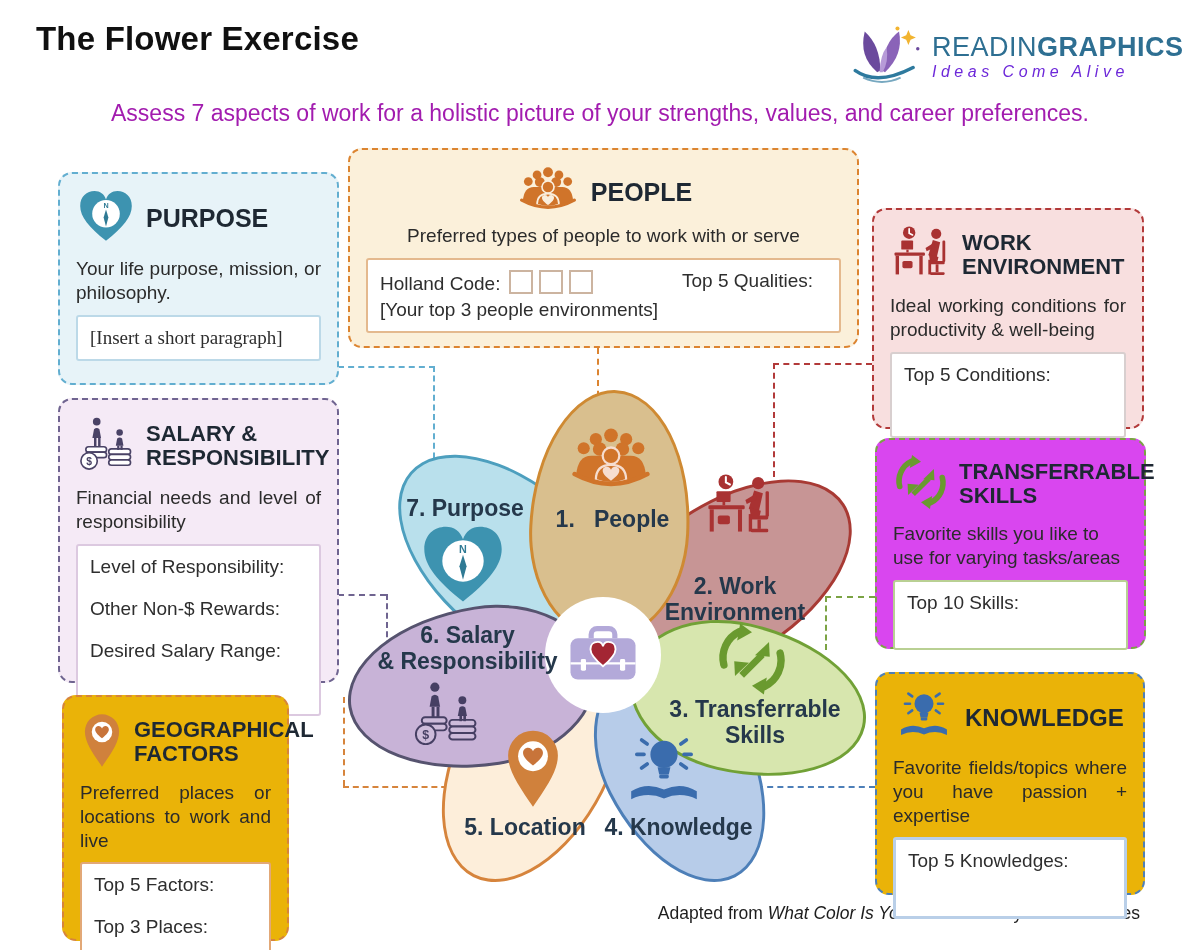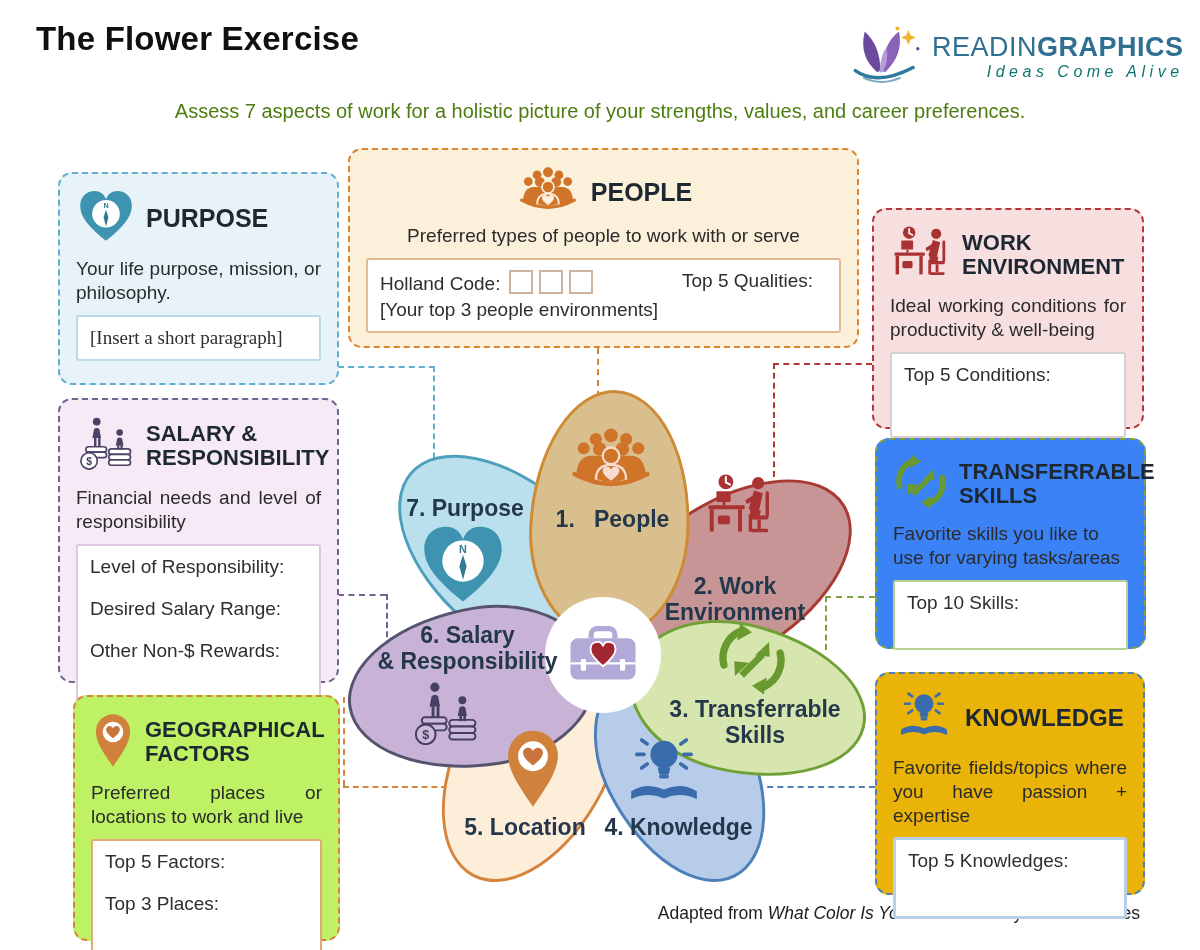--- a/index.html
+++ b/index.html
@@ -1,26 +1,26 @@
 <!DOCTYPE html>
 <html><head>
 <meta charset="utf-8">
 <style>
   html,body{margin:0;padding:0;}
   body{width:1200px;height:950px;position:relative;background:#ffffff;
        font-family:"Liberation Sans","DejaVu Sans",sans-serif;color:#1e2833;overflow:hidden;}
 
   
   .page-title{position:absolute;left:36px;top:20px;font-size:33px;font-weight:800;color:#101010;letter-spacing:0.2px;}
-  .subtitle{position:absolute;left:0;top:100px;width:1200px;text-align:center;font-size:20px;color:#4d7c0f;}
+  .subtitle{position:absolute;left:0;top:100px;width:1200px;text-align:center;font-size:23px;color:#a21caf;}
   .logo{position:absolute;left:846px;top:22px;display:flex;align-items:center;gap:8px;}
   .logo-text{display:flex;flex-direction:column;line-height:1.05;}
   .brand{font-size:27px;color:#2e6f92;letter-spacing:0.5px;}
   .brand b{font-weight:700;}
-  .tagline{font-size:16px;font-style:italic;color:#0f766e;letter-spacing:4.5px;margin-top:3px;text-align:right;}
+  .tagline{font-size:16px;font-style:italic;color:#6d28d9;letter-spacing:4.5px;margin-top:3px;text-align:left;}
 
   
   .box{position:absolute;border:2px dashed;border-radius:14px;padding:14px 16px;box-sizing:border-box;z-index:4;}
   .box-head{display:flex;align-items:center;gap:10px;}
   .box-title{font-weight:800;font-size:22px;line-height:1.08;color:#1e2833;}
   .box-desc{font-size:19px;color:#2b2b2b;margin-top:8px;line-height:1.25;text-align:justify;}
   .fill-box{background:#fff;border:2px solid;border-radius:3px;margin-top:10px;padding:10px 12px;font-size:19px;color:#2e2e2e;}
   .fill-line{margin:0 0 20px 0;}
   .fill-line:last-child{margin-bottom:2px;}
 
@@ -29,31 +29,31 @@
 
   #box-people{left:348px;top:148px;width:511px;height:200px;background:#fbf0da;border-color:#dc8430;}
   #box-people .box-head{justify-content:center;}
   #box-people .box-desc{text-align:center;margin-top:4px;}
   #box-people .fill-box{border-color:#e4b98e;display:flex;justify-content:space-between;align-items:flex-start;}
   .sq{display:inline-block;width:20px;height:20px;background:#fff;border:2px solid #ccb4a0;margin:0 3px;vertical-align:-4px;}
 
   #box-workenv{left:872px;top:208px;width:272px;height:221px;background:#f8dfdf;border-color:#b23939;}
   #box-workenv .fill-box{border-color:#d8cfcf;height:62px;}
 
-  #box-transf{left:875px;top:438px;width:271px;height:211px;background:#3b82f6;border-color:#7ba344;}
+  #box-transf{left:875px;top:438px;width:271px;height:211px;background:#d946ef;border-color:#7ba344;}
   #box-transf .box-desc{text-align:left;}
   #box-transf .fill-box{border-color:#b9d093;height:46px;}
 
   #box-knowledge{left:875px;top:672px;width:270px;height:223px;background:#eab308;border-color:#4d7fb8;}
   #box-knowledge .fill-box{border-color:#b9cfe8;border-width:3px;height:56px;}
 
   #box-salary{left:58px;top:398px;width:281px;height:285px;background:#f5eaf6;border-color:#6f6490;}
   #box-salary .fill-box{border-color:#dcc9e0;height:148px;}
 
-  #box-geo{left:73px;top:695px;width:267px;height:246px;background:#bef264;border-color:#d6843c;}
+  #box-geo{left:62px;top:695px;width:227px;height:246px;background:#eab308;border-color:#d6843c;}
   #box-geo .fill-box{border-color:#e2a877;height:112px;}
 
   
   .conn{position:absolute;z-index:1;}
   .conn.h{border-top:2px dashed;}
   .conn.v{border-left:2px dashed;}
 
   
   .petal{position:absolute;border-radius:50%/56% 56% 44% 44%;border:3px solid;box-sizing:border-box;}
   #petal-people{left:530px;top:390px;width:160px;height:250px;background:#d9bf8e;border-color:#cf8a33;transform:rotate(3deg);z-index:3;}
@@ -271,22 +271,22 @@
           <rect x="75.5" y="58" width="4" height="8"></rect>
             <rect x="81.5" y="58" width="4" height="8"></rect>
         </g>
       </svg>
     </span>
     <span class="box-title">SALARY &amp; RESPONSIBILITY</span>
   </div>
   <div class="box-desc">Financial needs and level of responsibility</div>
   <div class="fill-box">
     <div class="fill-line">Level of Responsibility:</div>
+    <div class="fill-line">Other Non-$ Rewards:</div>
     <div class="fill-line">Desired Salary Range:</div>
-    <div class="fill-line">Other Non-$ Rewards:</div>
   </div>
 </div>
 
 <div class="box" id="box-geo">
   <div class="box-head">
     <span>
       <svg width="44" height="58" viewBox="0 0 90 115">
         <path d="M45 112 C26 84 10 62 10 40 A35 35 0 1 1 80 40 C80 62 64 84 45 112 Z" fill="#d0813c"></path>
         <circle cx="45" cy="41" r="21" fill="#ffffff"></circle>
         <path d="M45 54 C35 46 31 41 31 36 C31 32 34 29 38 29 C41 29 44 31 45 34 C46 31 49 29 52 29 C56 29 59 32 59 36 C59 41 55 46 45 54 Z" fill="#c8743a"></path>

